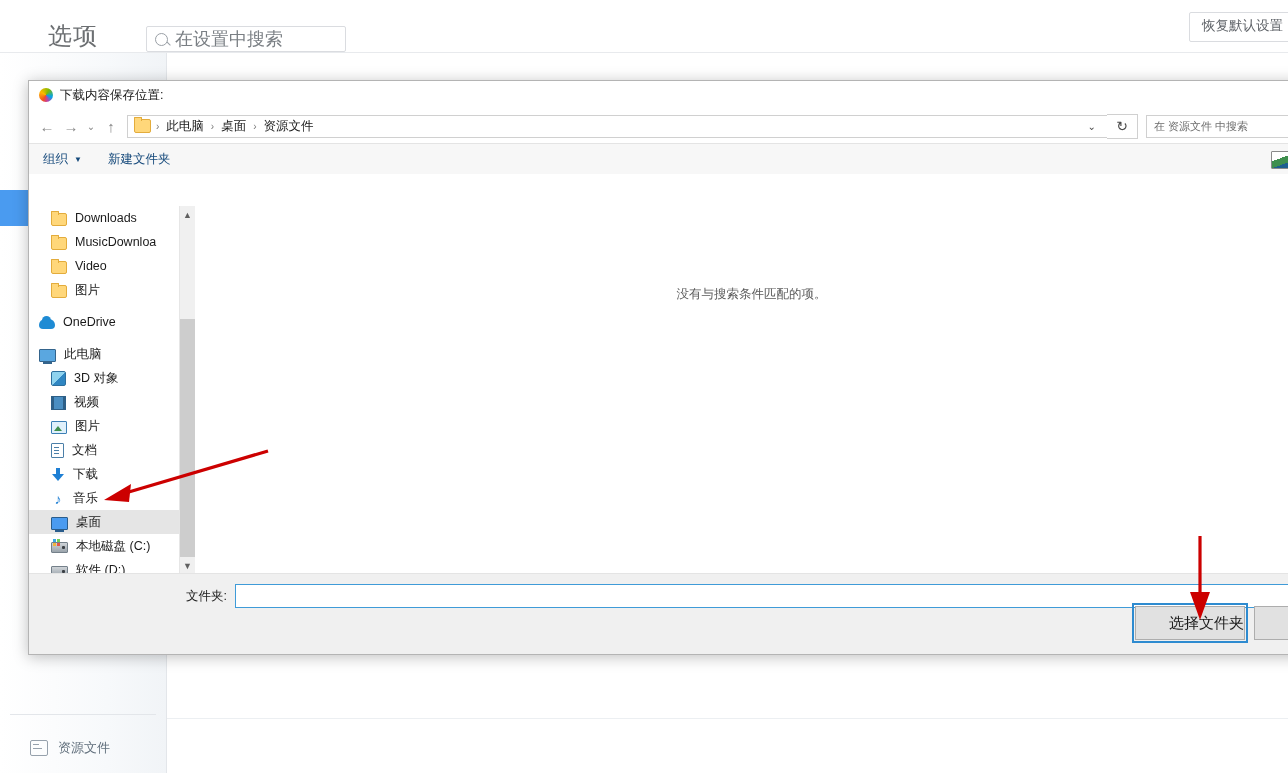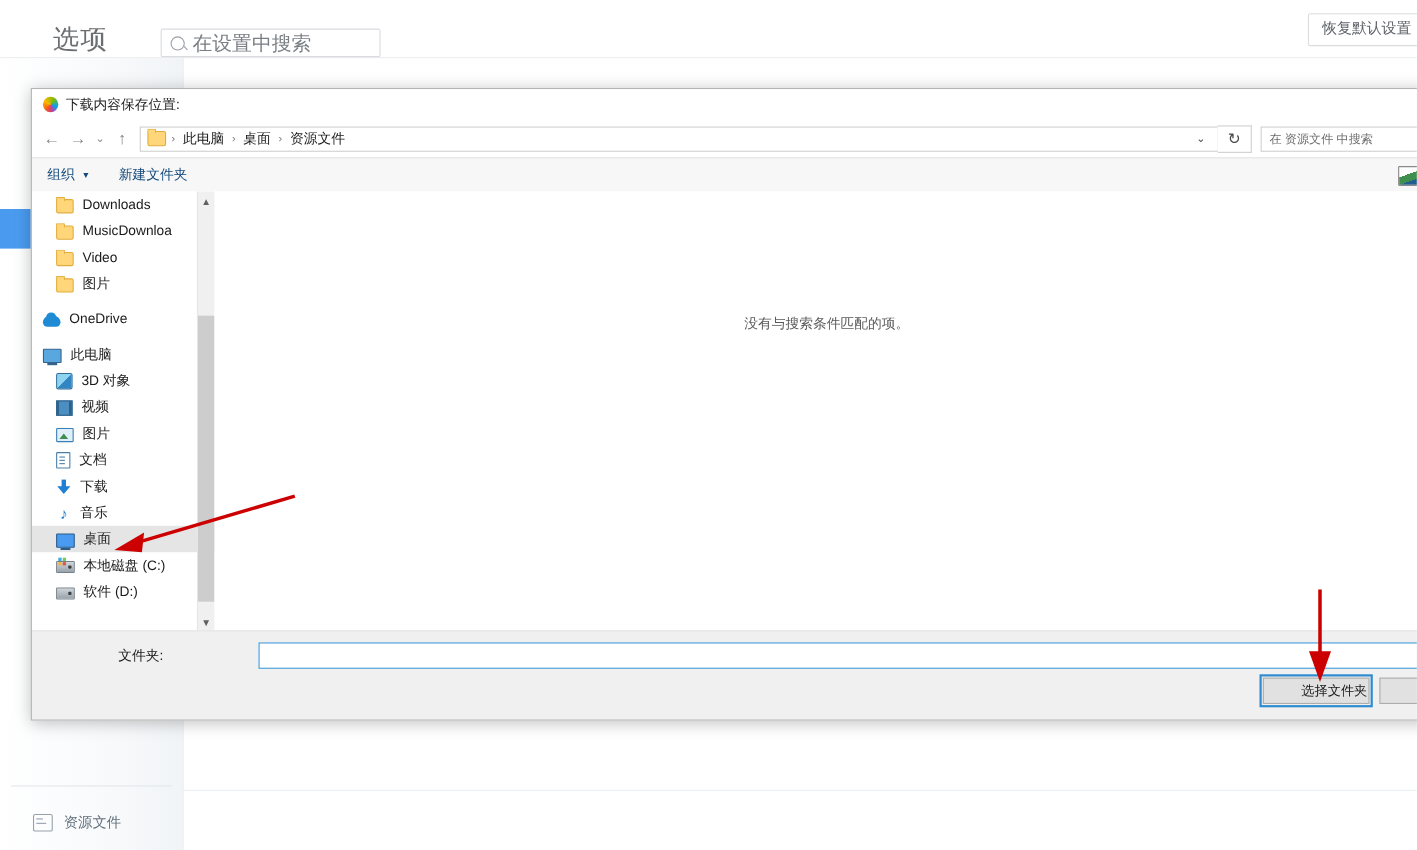--- a/index.html
+++ b/index.html
@@ -131,20 +131,21 @@
   #tb-viewicon{
     margin-left:auto;width:20px;height:16px;border:1px solid #8a8a8a;border-radius:1px;
     background:linear-gradient(160deg,#fff 0 40%,#3f8f4e 40% 70%,#1e5f8f 70%);flex:none;
   }
 
   #dlg-body{position:absolute;left:0;right:0;top:93px;bottom:80px;background:#ffffff;display:flex;}
 
   #tree-pane{
     width:166px;flex:none;position:relative;overflow:hidden;background:#fff;
     border-right:1px solid #ffffff;
+    margin-top:32px;
   }
   #tree-list{position:absolute;left:0;top:0;right:0;}
   .tree-row{
     height:24px;display:flex;align-items:center;padding-left:10px;gap:8px;
     font-size:12.5px;color:#1a1a1a;white-space:nowrap;
   }
   .tree-row.indent1{padding-left:22px;}
   .tree-row.selected{background:#e5e5e5;}
   .tico{width:16px;height:16px;flex:none;position:relative;}
   .tico.folder{
@@ -231,29 +232,29 @@
   #sb-thumb{position:absolute;left:0;top:113px;width:15px;height:260px;background:#cdcdcd;}
 
   #files-pane{flex:1;position:relative;background:#fff;}
   #files-empty{
     position:absolute;left:0;right:0;top:112px;text-align:center;
     font-size:12.5px;color:#5a5a5a;
   }
 
   #dlg-footer{position:absolute;left:0;right:0;bottom:0;height:80px;background:#f0f0f0;border-top:1px solid #e4e4e4;}
   #folder-row{position:absolute;left:0;top:10px;right:0;height:24px;display:flex;align-items:center;}
-  #folder-label{width:198px;text-align:center;padding-right:8px;font-size:12.5px;color:#1a1a1a;flex:none;}
+  #folder-label{width:198px;text-align:right;padding-right:8px;font-size:12.5px;color:#1a1a1a;flex:none;}
   #folder-input{
     flex:1;height:24px;border:1.5px solid #3f9bd8;background:#fff;box-sizing:border-box;
     padding:0 6px;font-size:12.5px;color:#1a1a1a;line-height:21px;
   }
   #btn-row{position:absolute;right:-44px;bottom:14px;display:flex;gap:9px;align-items:center;}
   .winbtn{
-    min-width:97px;height:24px;border:1px solid #adadad;background:#e1e1e1;
-    font-size:12px;color:#1a1a1a;display:flex;align-items:center;justify-content:center;
+    min-width:97px;height:34px;border:1px solid #adadad;background:#e1e1e1;
+    font-size:15px;color:#1a1a1a;display:flex;align-items:center;justify-content:center;
     box-sizing:border-box;
     padding-left:33px;
   }
   .winbtn.primary{background:#e1e1e1;border:1px solid #adadad;outline:2px solid #2e8bd0;outline-offset:1px;}
 
   
   #annotations{position:absolute;inset:0;pointer-events:none;}
 </style>
 </head>
 <body>

